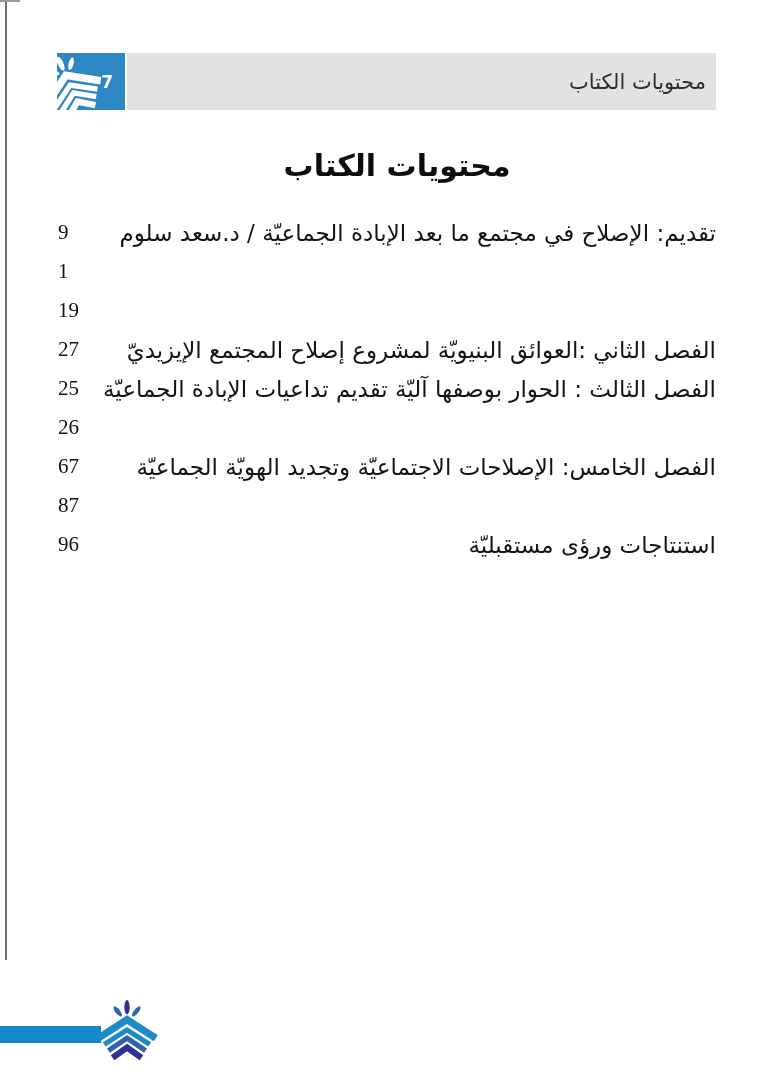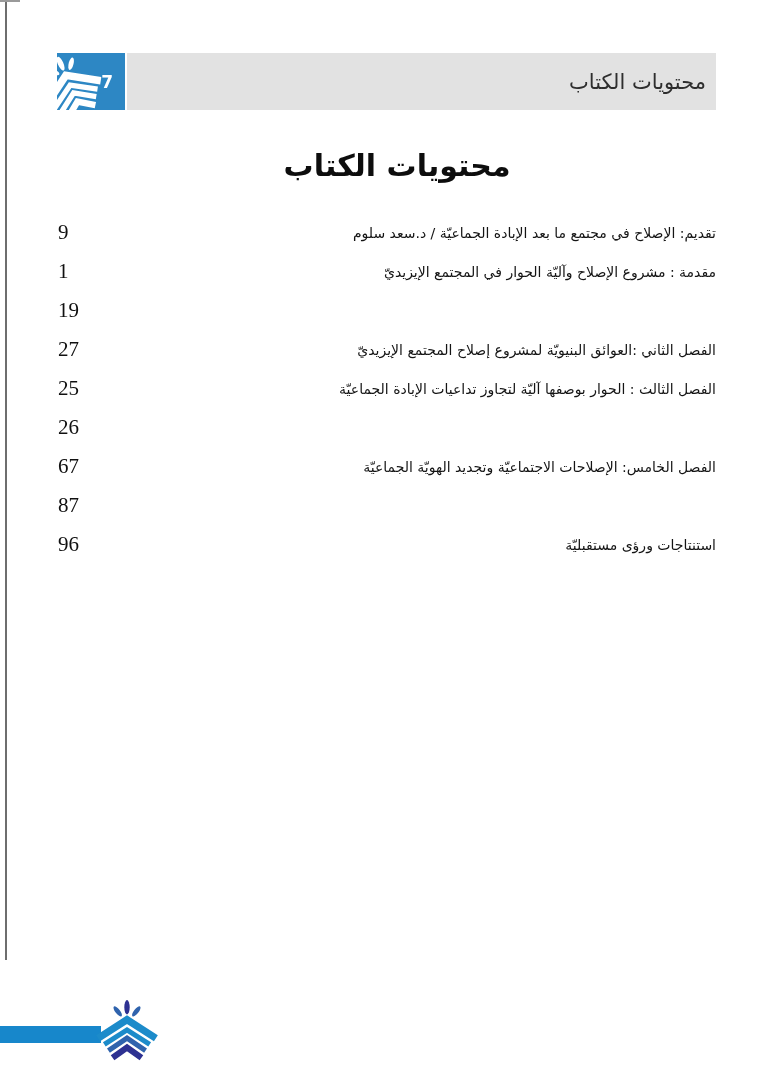--- a/index.html
+++ b/index.html
@@ -69,21 +69,21 @@
     height:39px;
     display:flex; align-items:center; justify-content:space-between;
   }
   .toc-page {
     font-family:"Liberation Serif","DejaVu Serif",serif;
     font-size:21px; color:#101010;
     min-width:32px; text-align:left;
   }
   .toc-label {
     direction:rtl;
-    font-size:14px; color:#141414;
+    font-size:23px; color:#141414;
     white-space:nowrap;
   }
 
   
   .footer-bar {
     position:absolute; left:0; top:1026px;
     width:101px; height:17px;
     background:#1787cb;
   }
   .footer-logo {
@@ -117,32 +117,31 @@
 
   <div class="doc-title">محتويات الكتاب</div>
 
   <div class="toc">
     <div class="toc-row">
       <span class="toc-page">9</span>
       <span class="toc-label">تقديم: الإصلاح في مجتمع ما بعد الإبادة الجماعيّة / د.سعد سلوم</span>
     </div>
     <div class="toc-row">
       <span class="toc-page">1</span>
-      <span class="toc-label">مقدمة : مشروع الإصلاح وآليّة الحوار في المجتمع الإيزيديّ</span>
     </div>
     <div class="toc-row">
       <span class="toc-page">19</span>
     </div>
     <div class="toc-row">
       <span class="toc-page">27</span>
       <span class="toc-label">الفصل الثاني :العوائق البنيويّة لمشروع إصلاح المجتمع الإيزيديّ</span>
     </div>
     <div class="toc-row">
       <span class="toc-page">25</span>
-      <span class="toc-label">الفصل الثالث : الحوار بوصفها آليّة لتجاوز تداعيات الإبادة الجماعيّة</span>
+      <span class="toc-label">الفصل الثالث : الحوار بوصفها آليّة تقديم تداعيات الإبادة الجماعيّة</span>
     </div>
     <div class="toc-row">
       <span class="toc-page">26</span>
     </div>
     <div class="toc-row">
       <span class="toc-page">67</span>
       <span class="toc-label">الفصل الخامس: الإصلاحات الاجتماعيّة  وتجديد الهويّة الجماعيّة</span>
     </div>
     <div class="toc-row">
       <span class="toc-page">87</span>

